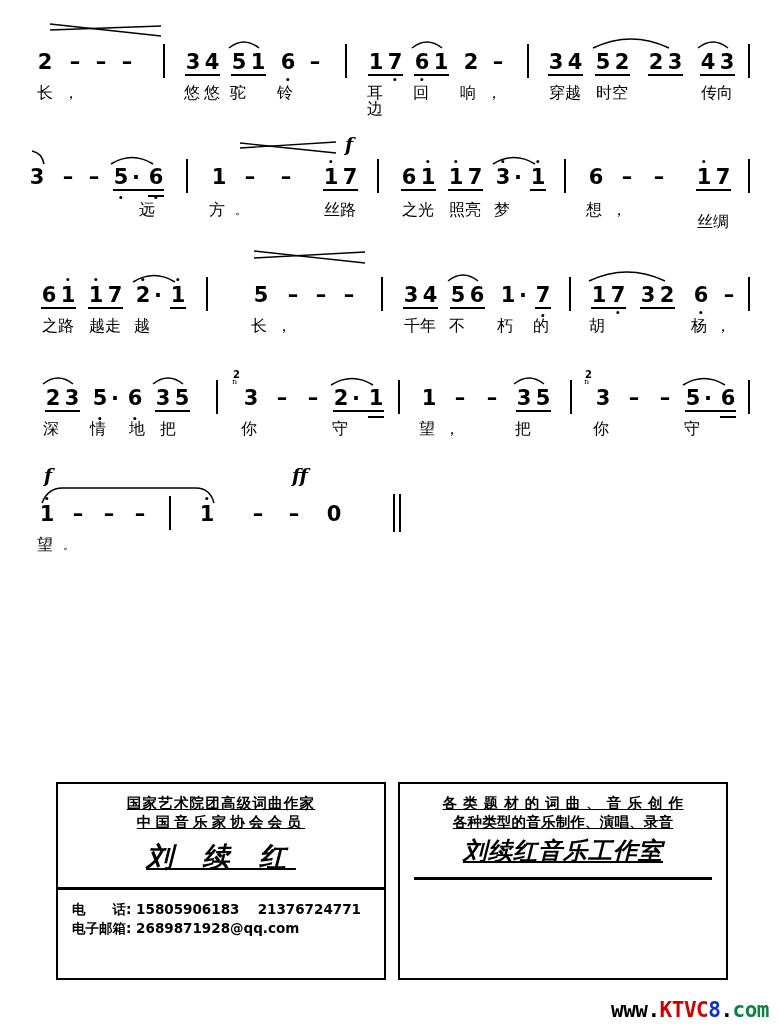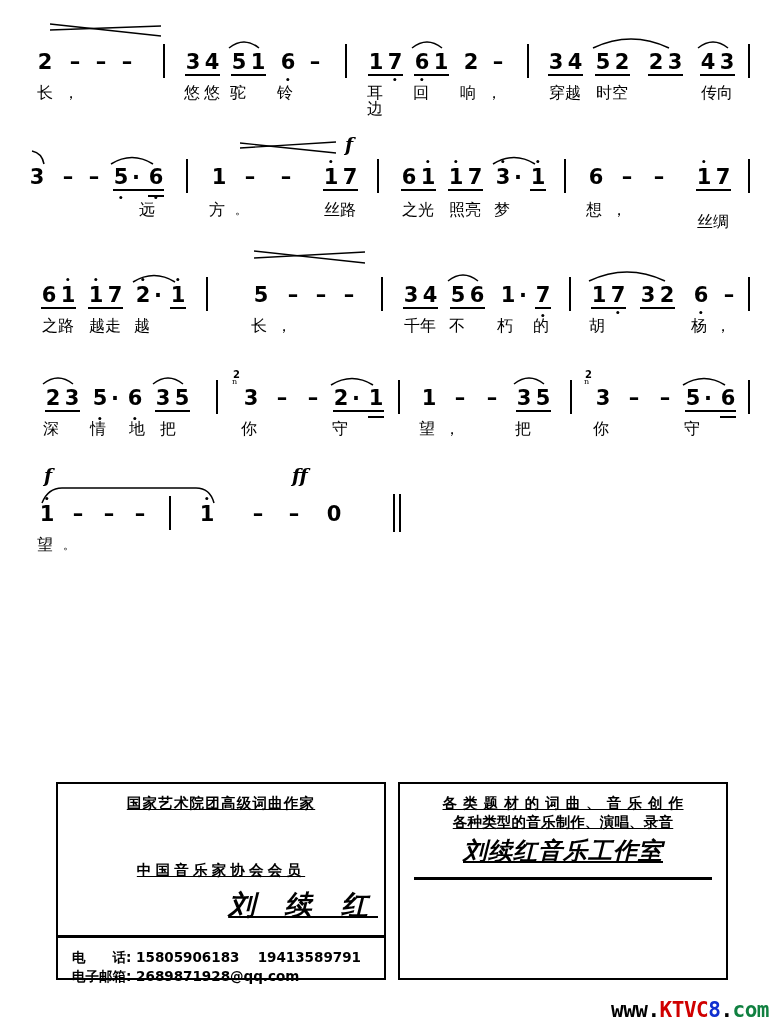--- a/index.html
+++ b/index.html
@@ -145,29 +145,29 @@
   .credit-line {
     font-family: "DejaVu Sans", "Liberation Sans", sans-serif;
     font-size: 14.5px;
     font-weight: bold;
     letter-spacing: 1.2px;
     text-align: center;
     line-height: 1.28;
     white-space: nowrap;
   }
   .credit-line.tight { letter-spacing: 0.2px; }
-  .credit-line.wide  { letter-spacing: 4.2px; margin-top: 48px; }
+  .credit-line.wide  { letter-spacing: 4.2px; }
 
   .sign {
     font-family: "DejaVu Serif", "Liberation Serif", serif;
     font-style: italic;
     font-weight: bold;
     font-size: 27px;
     letter-spacing: 10px;
-    text-align: right;
+    text-align: center;
     margin-top: 8px;
   }
   .sign-studio {
     font-family: "DejaVu Serif", "Liberation Serif", serif;
     font-style: italic;
     font-weight: bold;
     font-size: 24px;
     letter-spacing: 1px;
     text-align: center;
     margin-top: 4px;
@@ -575,21 +575,21 @@
 <div id="cards">
 
   <div class="card" id="card-left">
     <div class="card-top" style="padding:10px 6px 6px;">
       <div class="credit-line">国家艺术院团高级词曲作家</div>
       <div class="credit-line wide">中国音乐家协会会员</div>
       <div class="sign">刘 续 红</div>
     </div>
     <div class="card-rule" style="margin-top:6px;"></div>
     <div style="padding:10px 0 0 14px;">
-      <div class="contact">电　　话: 15805906183　 19413589791</div>
+      <div class="contact">电　　话: 15805906183　 21376724771</div>
       <div class="contact">电子邮箱: 2689871928@qq.com</div>
     </div>
   </div>
 
   <div class="card" id="card-right">
     <div class="card-top" style="padding:10px 6px 2px;">
       <div class="credit-line" style="letter-spacing:0.5px;">各 类 题 材 的 词 曲 、 音 乐 创 作</div>
       <div class="credit-line tight">各种类型的音乐制作、演唱、录音</div>
       <div class="sign-studio">刘续红音乐工作室</div>
     </div>

